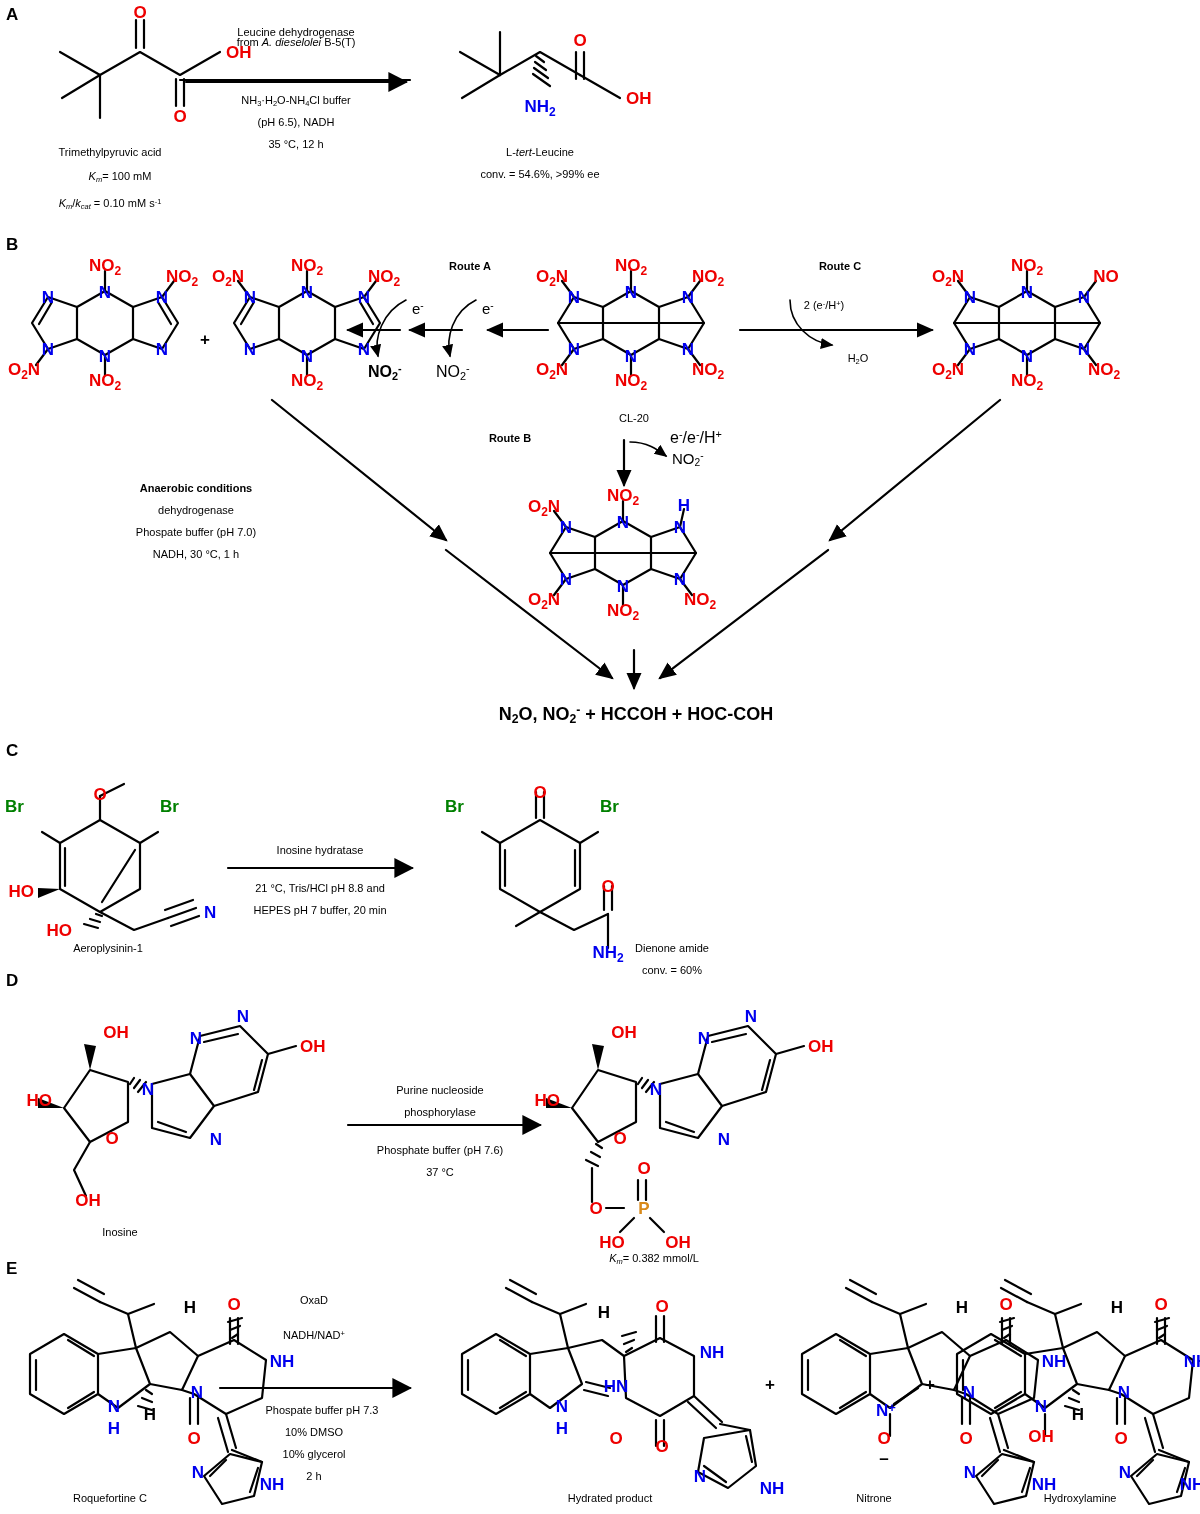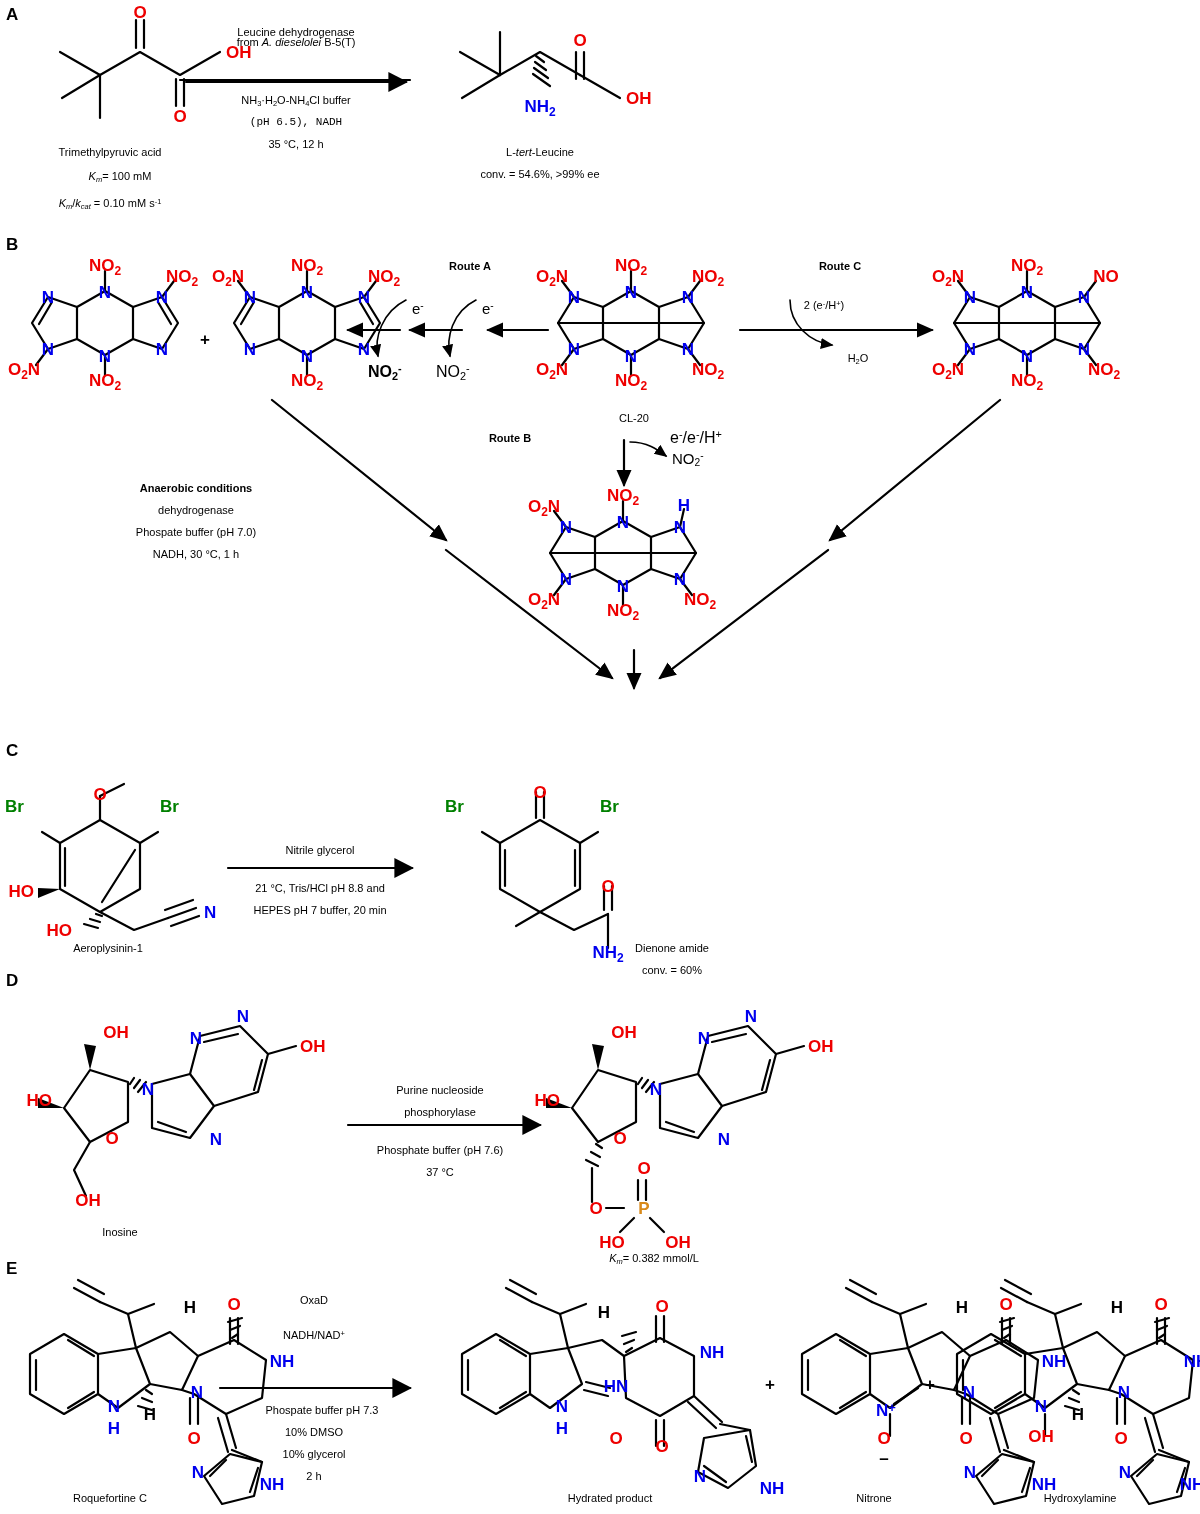--- a/index.html
+++ b/index.html
@@ -84,21 +84,21 @@
     <marker id="ahs" markerWidth="8" markerHeight="8" refX="7" refY="4" orient="auto">
       <path d="M0,0.5 L8,4 L0,7.5 z" fill="#000"></path>
     </marker>
   </defs>
   <line class="bk" x1="186" y1="82" x2="406" y2="82" marker-end="url(#ah)"></line>
 </svg>
 
 <div class="txt c" style="left:296px;top:22px;">Leucine dehydrogenase</div>
 <div class="txt c" style="left:296px;top:32px;">from <span class="ital">A. dieselolei</span> B-5(T)</div>
 <div class="txt c" style="left:296px;top:90px;">NH<sub>3</sub>·H<sub>2</sub>O-NH<sub>4</sub>Cl buffer</div>
-<div class="txt c" style="left:296px;top:112px;font-family:Liberation Mono, monospace;">(pH 6.5), NADH</div>
+<div class="txt c" style="left:296px;top:112px;">(pH 6.5), NADH</div>
 <div class="txt c" style="left:296px;top:134px;">35 °C, 12 h</div>
 
 <div class="txt c" style="left:110px;top:142px;">Trimethylpyruvic acid</div>
 <div class="txt c" style="left:120px;top:166px;"><span class="ital">K<sub>m</sub></span>= 100 mM</div>
 <div class="txt c" style="left:110px;top:192px;"><span class="ital">K<sub>m</sub></span>/<span class="ital">k<sub>cat</sub></span> = 0.10 mM s<sup>-1</sup></div>
 
 <div class="txt c" style="left:540px;top:142px;">L-<span class="ital">tert</span>-Leucine</div>
 <div class="txt c" style="left:540px;top:164px;">conv. = 54.6%, &gt;99% ee</div>
 
 <div class="panel-label" style="left:6px;top:236px;">B</div>
@@ -272,20 +272,21 @@
 
 <div class="txt c" style="left:634px;top:408px;">CL-20</div>
 <div class="txt" style="left:670px;top:424px;font-size:16px;">e<sup>-</sup>/e<sup>-</sup>/H<sup>+</sup></div>
 <div class="txt" style="left:672px;top:446px;font-size:15px;">NO<sub>2</sub><sup>-</sup></div>
 
 <div class="txt c bold" style="left:196px;top:478px;">Anaerobic conditions</div>
 <div class="txt c" style="left:196px;top:500px;">dehydrogenase</div>
 <div class="txt c" style="left:196px;top:522px;">Phospate buffer (pH 7.0)</div>
 <div class="txt c" style="left:196px;top:544px;">NADH, 30 °C, 1 h</div>
 
+<div class="txt c bold" style="left:636px;top:700px;font-size:18px;">N<sub>2</sub>O, NO<sub>2</sub><sup>-</sup> + HCCOH + HOC-COH</div>
 
 <div class="panel-label" style="left:6px;top:742px;">C</div>
 
 <svg width="1200" height="1514">
 
   <g transform="translate(40,790)">
 
     <path class="bk" d="M60,30 L100,53 L100,99 L60,122 L20,99 L20,53 Z"></path>
 
     <path class="bk" d="M25,58 L25,96"></path>
@@ -337,21 +338,21 @@
     <path class="bk" d="M132,120 L132,96"></path>
     <path class="bk" d="M128,124 L128,158"></path>
   </g>
   <text class="lbl lblO" x="540" y="798" text-anchor="middle">O</text>
   <text class="lbl lblG" x="464" y="812" text-anchor="end">Br</text>
   <text class="lbl lblG" x="600" y="812" text-anchor="start">Br</text>
   <text class="lbl lblO" x="608" y="892" text-anchor="middle">O</text>
   <text class="lbl lblN" x="608" y="958" text-anchor="middle">NH<tspan dy="4" font-size="12">2</tspan></text>
 </svg>
 
-<div class="txt c" style="left:320px;top:840px;">Nitrile glycerol</div>
+<div class="txt c" style="left:320px;top:840px;">Inosine hydratase</div>
 <div class="txt c" style="left:320px;top:878px;">21 °C, Tris/HCl pH 8.8 and</div>
 <div class="txt c" style="left:320px;top:900px;">HEPES pH 7 buffer, 20 min</div>
 
 <div class="txt c" style="left:108px;top:938px;">Aeroplysinin-1</div>
 <div class="txt c" style="left:672px;top:938px;">Dienone amide</div>
 <div class="txt c" style="left:672px;top:960px;">conv. = 60%</div>
 
 <div class="panel-label" style="left:6px;top:972px;">D</div>
 
 <svg width="1200" height="1514">

